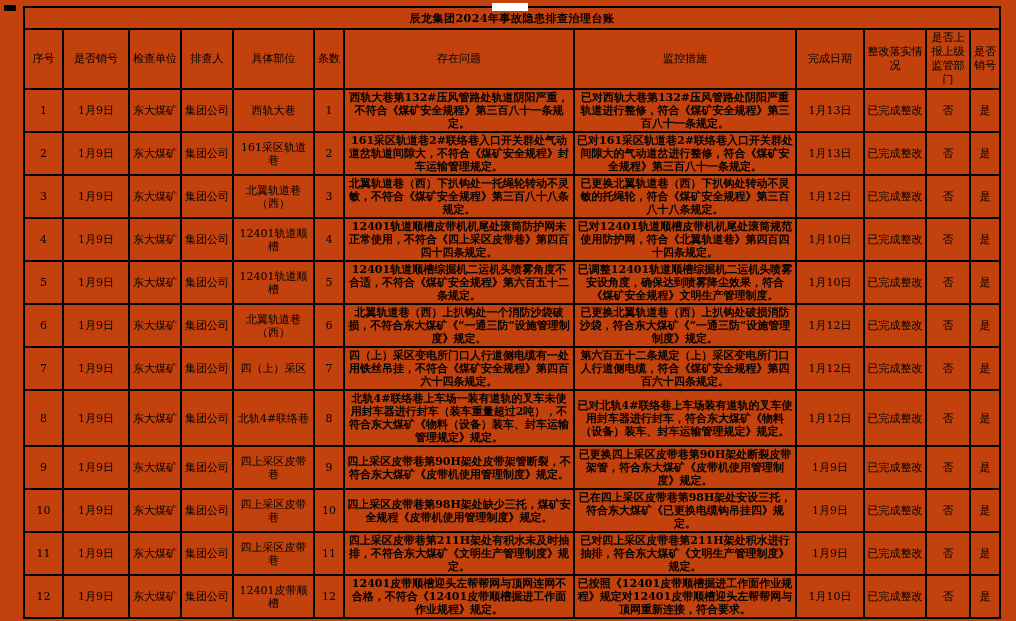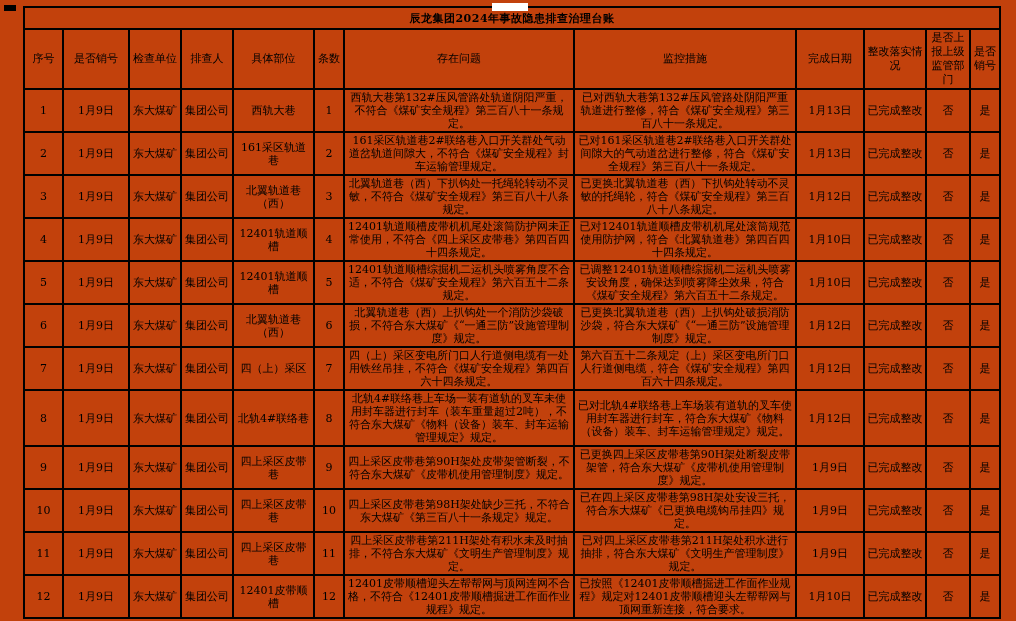--- a/index.html
+++ b/index.html
@@ -20,21 +20,21 @@
     padding:1px 2px;overflow:hidden;
     word-break:break-word;overflow-wrap:anywhere;
   }
   td.title{
     height:18px;font-size:16px;font-weight:bold;line-height:18px;
     padding:0;letter-spacing:0.5px;
   }
   tr.hdr{height:58px;}
   tr.hdr td{font-size:11px;line-height:14px;}
   tbody tr{height:43px;}
-  td.tleft{text-align:left;}
+  td.tleft{text-align:left;font-weight:bold;}
   
   col.c0{width:39px}  col.c1{width:66px}  col.c2{width:52px}  col.c3{width:52px}
   col.c4{width:81px}  col.c5{width:30px}  col.c6{width:230px} col.c7{width:222px}
   col.c8{width:68px}  col.c9{width:62px}  col.c10{width:44px} col.c11{width:30px}
 </style>
 </head>
 <body>
 
 <div class="sheet">
   <div class="top-dash"></div>
@@ -132,21 +132,21 @@
           <td>是</td>
         </tr>
         <tr>
           <td>5</td>
           <td>1月9日</td>
           <td>东大煤矿</td>
           <td>集团公司</td>
           <td>12401轨道顺槽</td>
           <td>5</td>
           <td class="tleft">12401轨道顺槽综掘机二运机头喷雾角度不合适，不符合《煤矿安全规程》第六百五十二条规定。</td>
-          <td class="tleft">已调整12401轨道顺槽综掘机二运机头喷雾安设角度，确保达到喷雾降尘效果，符合《煤矿安全规程》第六百五十二条规定。</td>
+          <td class="tleft">已调整12401轨道顺槽综掘机二运机头喷雾安设角度，确保达到喷雾降尘效果，符合《煤矿安全规程》文明生产管理制度。</td>
           <td>1月10日</td>
           <td>已完成整改</td>
           <td>否</td>
           <td>是</td>
         </tr>
         <tr>
           <td>6</td>
           <td>1月9日</td>
           <td>东大煤矿</td>
           <td>集团公司</td>
@@ -201,21 +201,21 @@
           <td>否</td>
           <td>是</td>
         </tr>
         <tr>
           <td>10</td>
           <td>1月9日</td>
           <td>东大煤矿</td>
           <td>集团公司</td>
           <td>四上采区皮带巷</td>
           <td>10</td>
-          <td class="tleft">四上采区皮带巷第98H架处缺少三托，不符合东大煤矿《第三百八十一条规定》规定。</td>
+          <td class="tleft">四上采区皮带巷第98H架处缺少三托，煤矿安全规程《皮带机使用管理制度》规定。</td>
           <td class="tleft">已在四上采区皮带巷第98H架处安设三托，符合东大煤矿《已更换电缆钩吊挂四》规定。</td>
           <td>1月9日</td>
           <td>已完成整改</td>
           <td>否</td>
           <td>是</td>
         </tr>
         <tr>
           <td>11</td>
           <td>1月9日</td>
           <td>东大煤矿</td>

